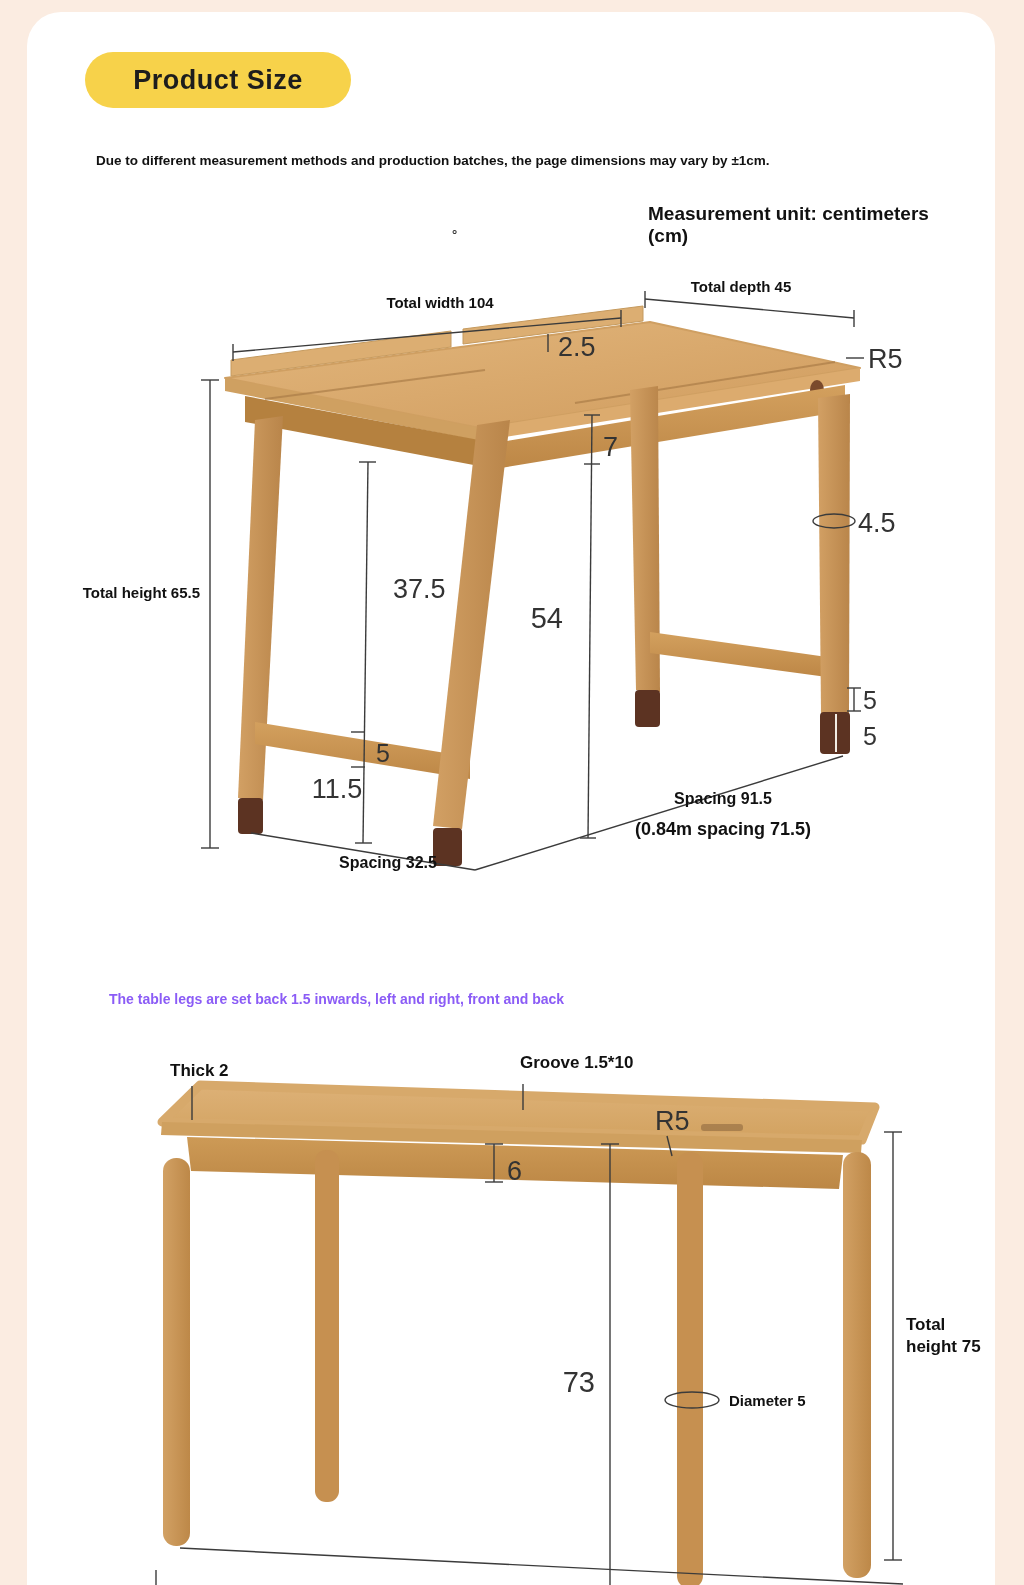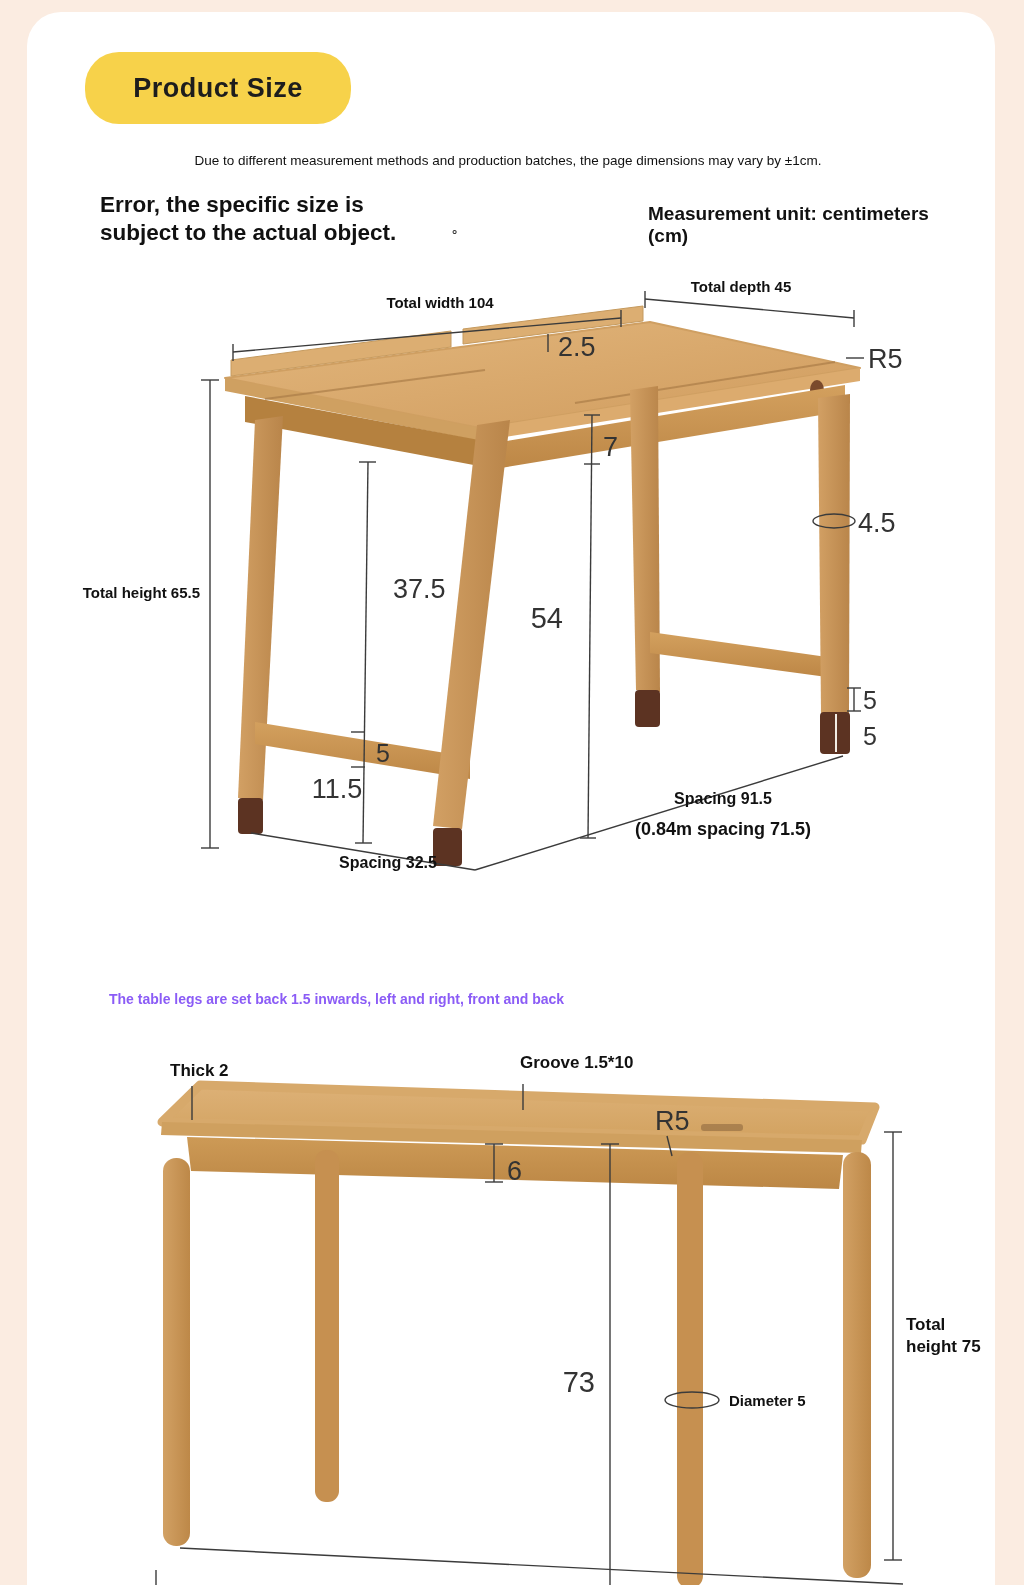--- a/index.html
+++ b/index.html
@@ -7,28 +7,28 @@
     width:1024px;height:1585px;position:relative;overflow:hidden;
     background:#fbece1;
     font-family:"Liberation Sans",sans-serif;
     color:#1f1f1f;
   }
   .card{
     position:absolute;left:27px;top:12px;width:968px;height:1573px;
     background:#ffffff;border-radius:34px 34px 0 0;
   }
   .badge{
-    position:absolute;left:85px;top:52px;width:266px;height:72px;
+    position:absolute;left:85px;top:52px;width:266px;height:56px;
     background:#f7d24a;border-radius:34px;
     display:flex;align-items:center;justify-content:center;
     font-size:27px;font-weight:700;color:#1d1d1d;letter-spacing:.5px;
   }
   .note1{
-    position:absolute;left:108px;top:153px;width:800px;
-    font-size:13.5px;font-weight:400;color:#111;text-align:center;
+    position:absolute;left:96px;top:153px;width:800px;
+    font-size:13.5px;font-weight:700;color:#111;
   }
   .heading{
     position:absolute;left:100px;top:191px;width:420px;
     font-size:22.5px;font-weight:700;line-height:28px;color:#111;
   }
   .degree{
     position:absolute;left:352px;top:30px;font-size:13px;font-weight:700;color:#333;
   }
   .unit-note{
     position:absolute;left:648px;top:203px;width:300px;
@@ -55,22 +55,21 @@
 
 <div class="card"></div>
 
 <div class="badge">
   <span>Product Size</span>
 </div>
 
 <div class="note1">Due to different measurement methods and production batches, the page dimensions may vary by ±1cm.</div>
 
 <div class="heading">
-  <span>Error, the specific size is</span><br>
-  <span>subject to the actual object.</span>
+  <br>
   <span class="degree">°</span>
 </div>
 
 <div class="unit-note">Measurement unit: centimeters (cm)</div>
 
 <svg id="diagram1" width="910" height="640" viewBox="0 0 910 640">
   <defs>
     <linearGradient id="gTop" x1="0" y1="0" x2="1" y2="1">
       <stop offset="0" stop-color="#e2b67c"></stop>
         <stop offset="1" stop-color="#d09c5e"></stop>

